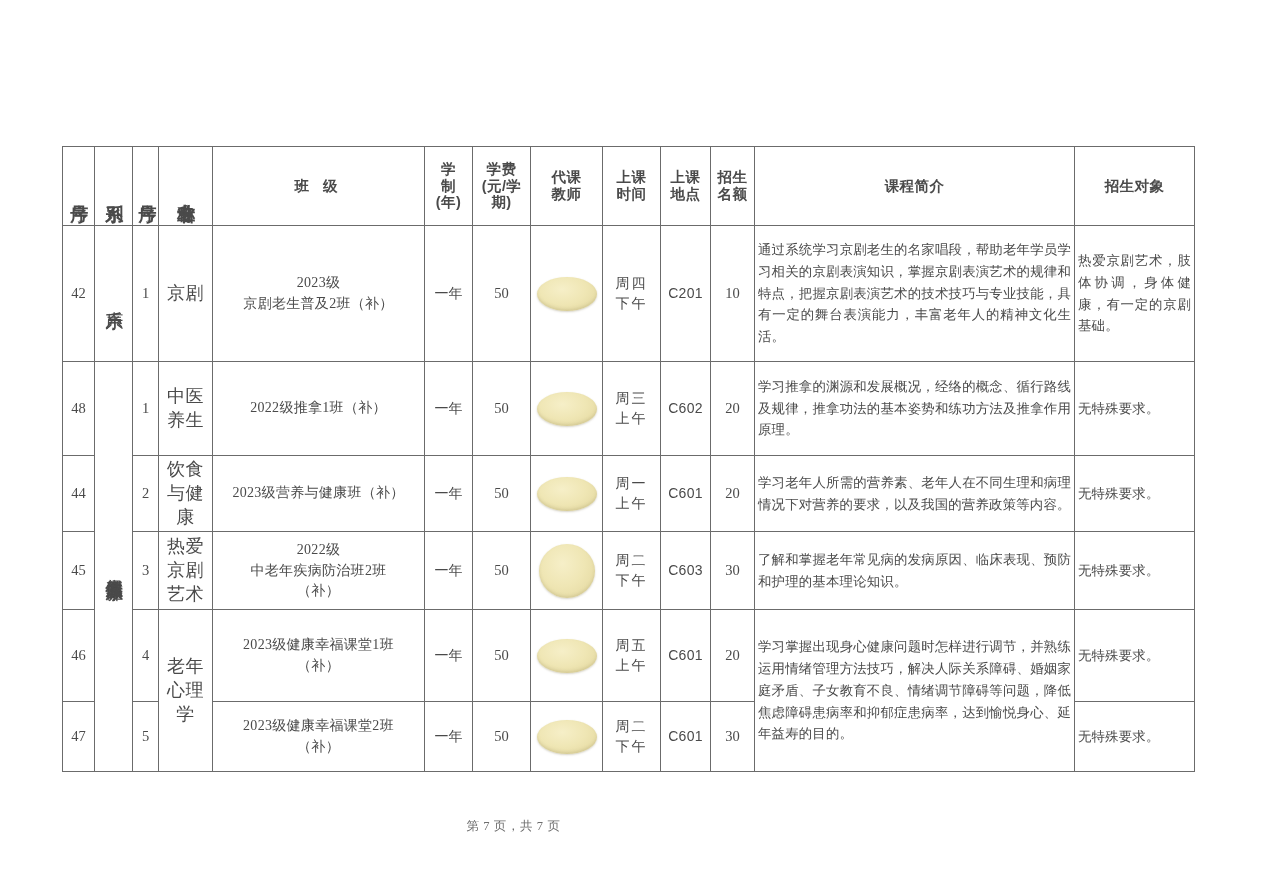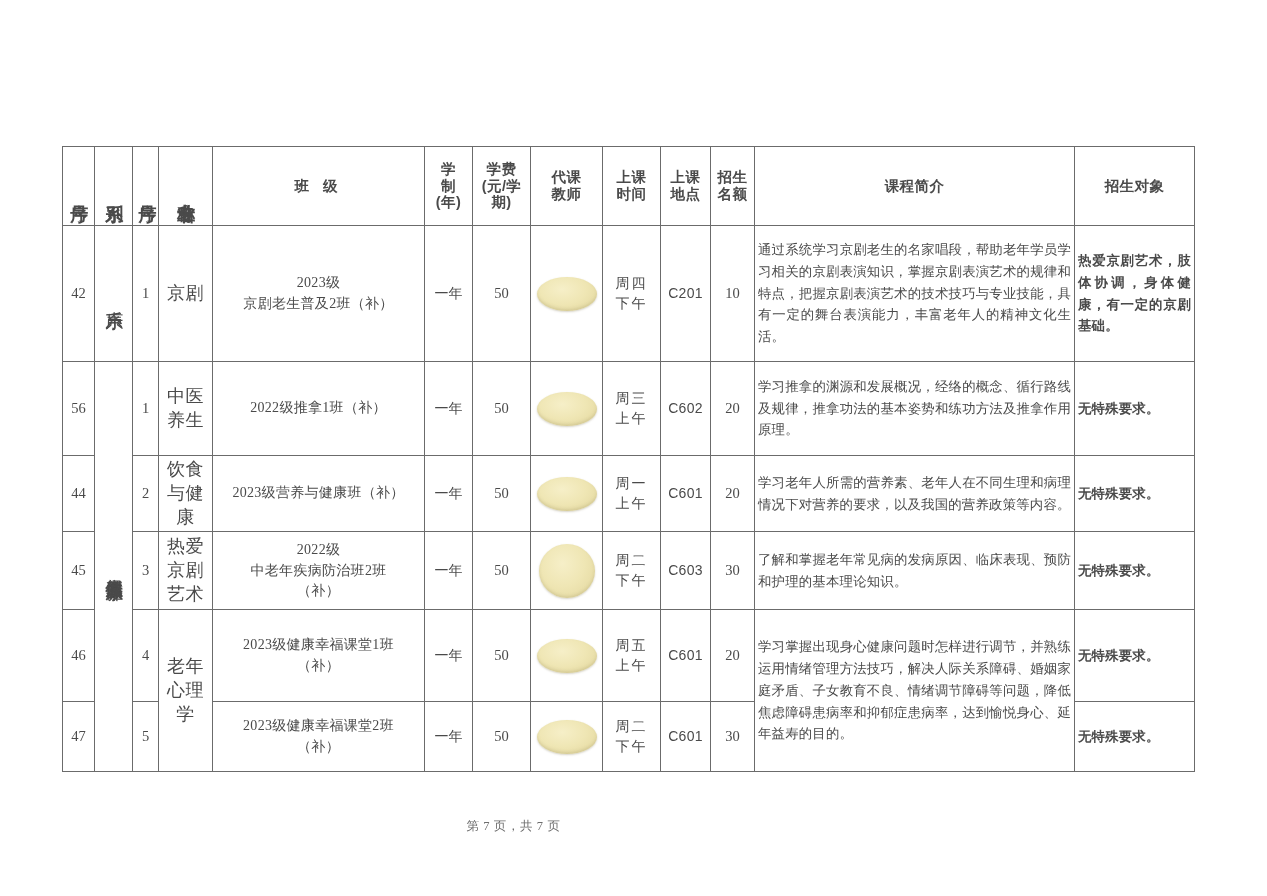--- a/index.html
+++ b/index.html
@@ -118,21 +118,20 @@
     margin-left: 23px;
   }
   .target {
     text-align: justify;
     text-align-last: left;
     font-size: 13.4px;
     line-height: 1.62;
     letter-spacing: 0.2px;
     padding: 6px 8px;
     color: #4a4a4a;
-    font-weight: bold;
   }
   .cls {
     font-size: 14px;
     line-height: 1.45;
     letter-spacing: 0.3px;
   }
   .num { font-size: 14.5px; }
   .room { font-family: "Liberation Sans", "DejaVu Sans", sans-serif; font-size: 14px; letter-spacing: 0.3px;}
 
   
@@ -271,21 +270,21 @@
           <div>周四</div>
           <div>下午</div>
         </td>
         <td class="room">C201</td>
         <td class="num">10</td>
         <td class="desc">通过系统学习京剧老生的名家唱段，帮助老年学员学习相关的京剧表演知识，掌握京剧表演艺术的规律和特点，把握京剧表演艺术的技术技巧与专业技能，具有一定的舞台表演能力，丰富老年人的精神文化生活。</td>
         <td class="target">热爱京剧艺术，肢体协调，身体健康，有一定的京剧基础。</td>
       </tr>
 
       <tr style="height:94px">
-        <td class="num">56</td>
+        <td class="num">48</td>
         <td class="vert" rowspan="5">
           <div style="display:flex;flex-direction:column;align-items:center;justify-content:space-around;height:100%;">
             <span class="vert-1">康养保健系</span>
             <span class="vert-1">康养保健系</span>
           </div>
         </td>
         <td class="num">1</td>
         <td class="vert">中医养生</td>
         <td class="cls">2022级推拿1班（补）</td>
         <td>一年</td>

